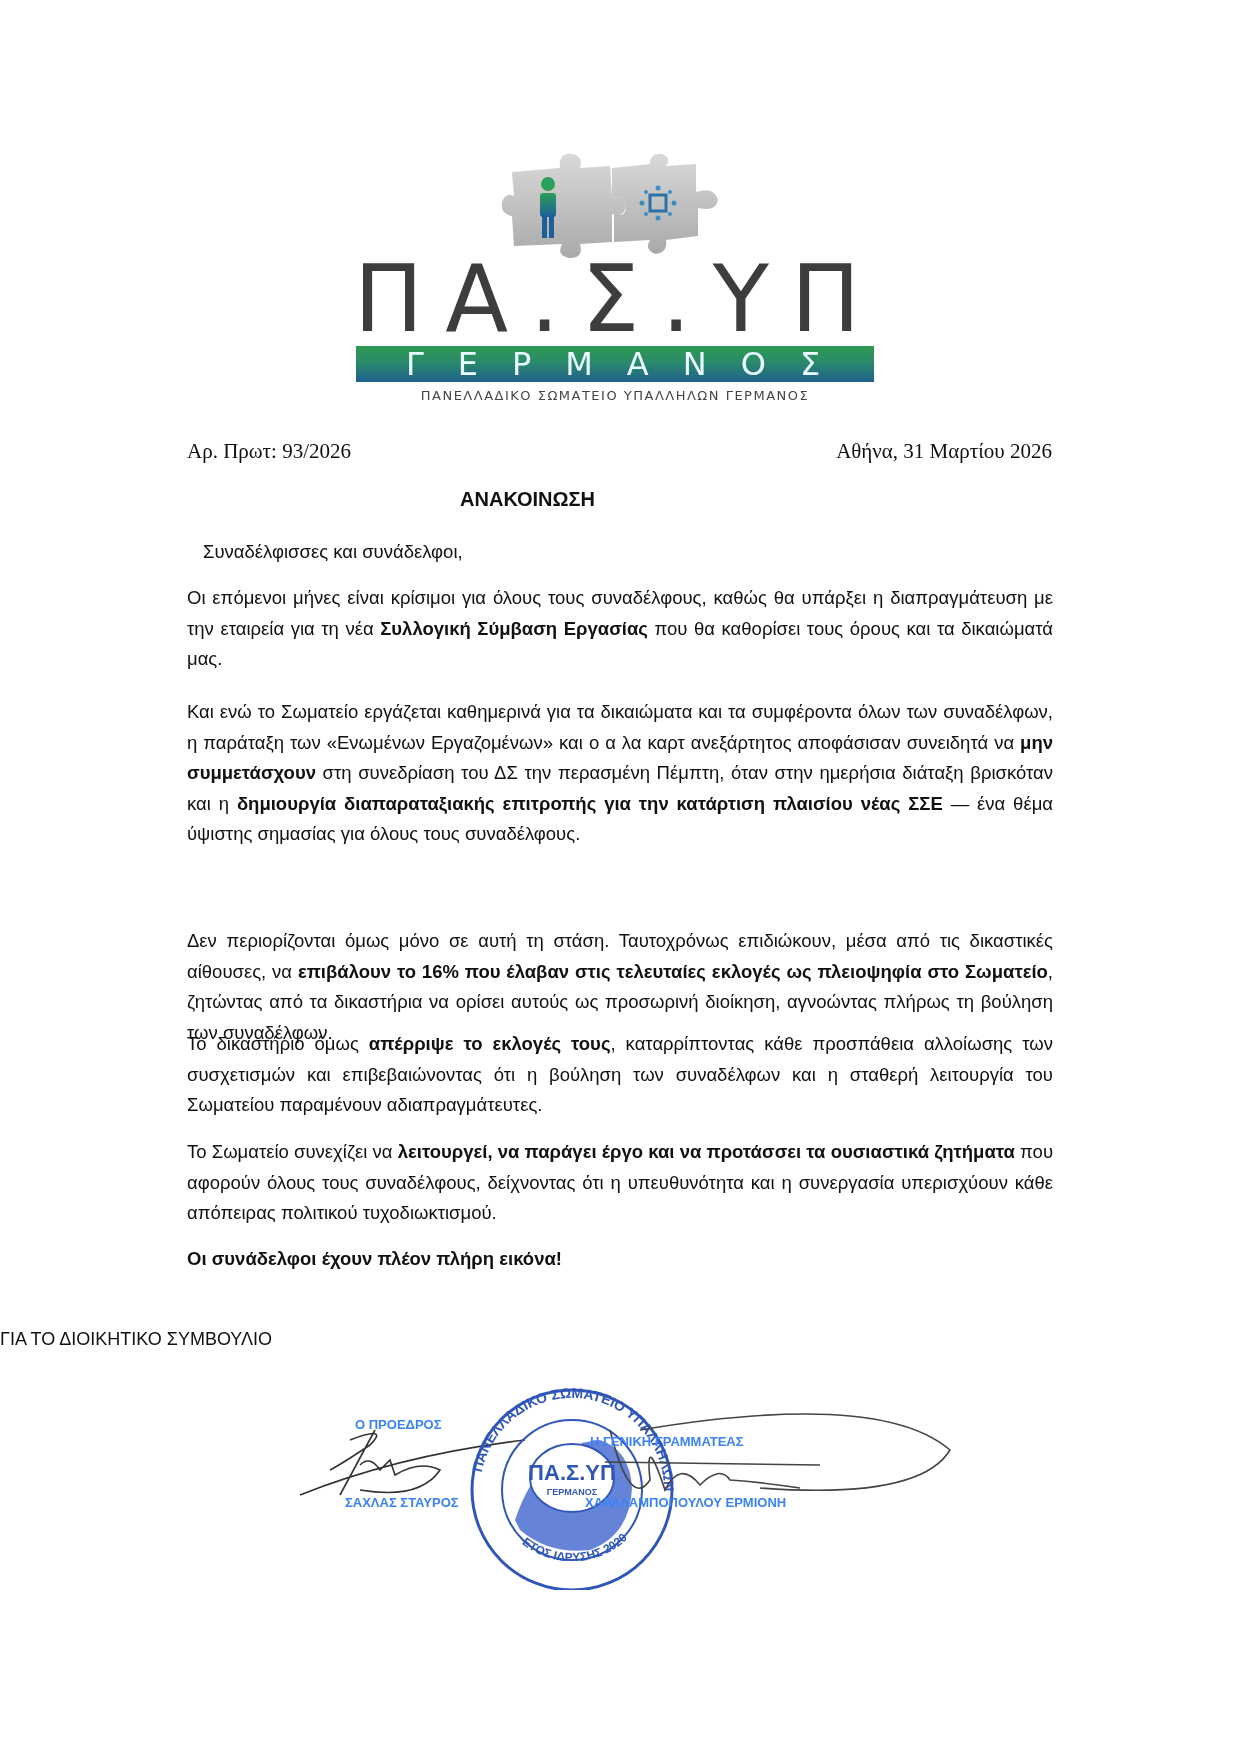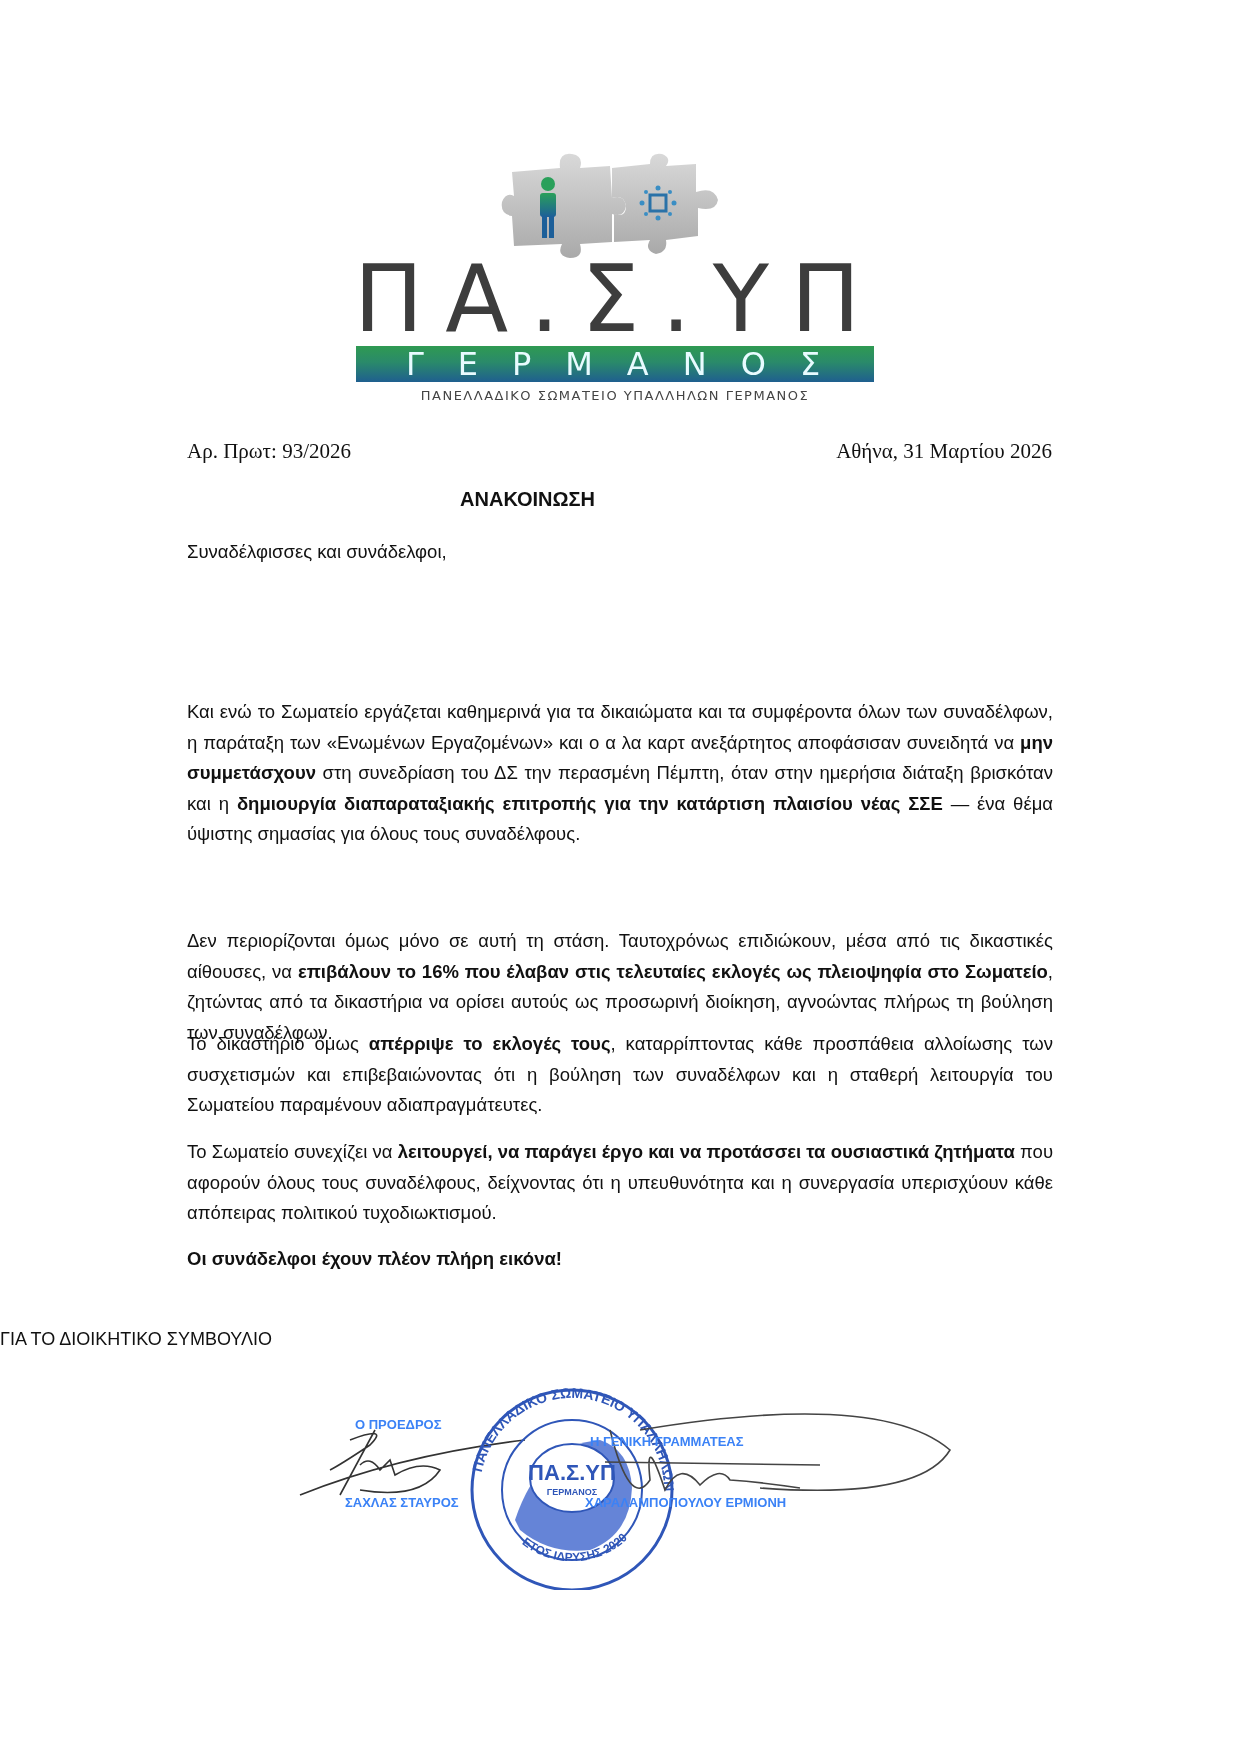--- a/index.html
+++ b/index.html
@@ -21,21 +21,21 @@
       text-align: center; white-space: nowrap; }
 
     
     .ref { position: absolute; left: 187px; top: 439px; font-family: "Liberation Serif", serif; font-size: 21px; }
     .date { position: absolute; right: 188px; top: 439px; font-family: "Liberation Serif", serif; font-size: 21px; }
     .doc-title { position: absolute; left: 0; width: 1055px; top: 488px; text-align: center;
       font-family: "Liberation Sans", sans-serif; font-size: 20px; font-weight: bold; }
 
     .body-text { position: absolute; left: 187px; width: 866px; font-family: "Liberation Sans", sans-serif;
       font-size: 18.5px; line-height: 30.5px; text-align: justify; }
-    .greeting { top: 537px; }
+    .greeting { top: 537px; margin-left: 16px; }
     .p1 { top: 583px; }
     .p2 { top: 697px; }
     .p3 { top: 890px; margin-top: 36px; }
     .p4 { top: 1029px; }
     .p5 { top: 1137px; }
     .closing { top: 1244px; font-weight: bold; }
 
     .board { position: absolute; left: 0; width: 1240px; top: 1329px; text-align: left;
       font-family: "Liberation Sans", sans-serif; font-size: 18px; }
 
@@ -87,20 +87,21 @@
     <div class="logo-title">ΠΑ.Σ.ΥΠ</div>
     <div class="logo-band">ΓΕΡΜΑΝΟΣ</div>
     <div class="logo-sub">ΠΑΝΕΛΛΑΔΙΚΟ ΣΩΜΑΤΕΙΟ ΥΠΑΛΛΗΛΩΝ ΓΕΡΜΑΝΟΣ</div>
   </div>
 
   <div class="ref">Αρ. Πρωτ: 93/2026</div>
   <div class="date">Αθήνα, 31 Μαρτίου 2026</div>
   <div class="doc-title">ΑΝΑΚΟΙΝΩΣΗ</div>
 
   <div class="body-text greeting">Συναδέλφισσες και συνάδελφοι,</div>
+  <div class="body-text p1"><span>Οι επόμενοι μήνες είναι κρίσιμοι για όλους τους συναδέλφους, καθώς θα υπάρξει η διαπραγμάτευση με την εταιρεία για τη νέα </span><b>Συλλογική Σύμβαση Εργασίας</b><span> που θα καθορίσει τους όρους και τα δικαιώματά μας.</span></div>
   <div class="body-text p2"><span>Και ενώ το Σωματείο εργάζεται καθημερινά για τα δικαιώματα και τα συμφέροντα όλων των συναδέλφων, η παράταξη των «Ενωμένων Εργαζομένων» και ο α λα καρτ ανεξάρτητος αποφάσισαν συνειδητά να </span><b>μην συμμετάσχουν</b><span> στη συνεδρίαση του ΔΣ την περασμένη Πέμπτη, όταν στην ημερήσια διάταξη βρισκόταν και η </span><b>δημιουργία διαπαραταξιακής επιτροπής για την κατάρτιση πλαισίου νέας ΣΣΕ</b><span> — ένα θέμα ύψιστης σημασίας για όλους τους συναδέλφους.</span></div>
   <div class="body-text p3"><span>Δεν περιορίζονται όμως μόνο σε αυτή τη στάση. Ταυτοχρόνως επιδιώκουν, μέσα από τις δικαστικές αίθουσες, να </span><b>επιβάλουν το 16% που έλαβαν στις τελευταίες εκλογές ως πλειοψηφία στο Σωματείο</b><span>, ζητώντας από τα δικαστήρια να ορίσει αυτούς ως προσωρινή διοίκηση, αγνοώντας πλήρως τη βούληση των συναδέλφων.</span></div>
   <div class="body-text p4"><span>Το δικαστήριο όμως </span><b>απέρριψε το εκλογές τους</b><span>, καταρρίπτοντας κάθε προσπάθεια αλλοίωσης των συσχετισμών και επιβεβαιώνοντας ότι η βούληση των συναδέλφων και η σταθερή λειτουργία του Σωματείου παραμένουν αδιαπραγμάτευτες.</span></div>
   <div class="body-text p5"><span>Το Σωματείο συνεχίζει να </span><b>λειτουργεί, να παράγει έργο και να προτάσσει τα ουσιαστικά ζητήματα</b><span> που αφορούν όλους τους συναδέλφους, δείχνοντας ότι η υπευθυνότητα και η συνεργασία υπερισχύουν κάθε απόπειρας πολιτικού τυχοδιωκτισμού.</span></div>
   <div class="body-text closing">Οι συνάδελφοι έχουν πλέον πλήρη εικόνα!</div>
 
   <div class="board">ΓΙΑ ΤΟ ΔΙΟΙΚΗΤΙΚΟ ΣΥΜΒΟΥΛΙΟ</div>
 
   <div class="sig-area">
     <svg class="sig-svg" viewBox="0 0 700 220">

